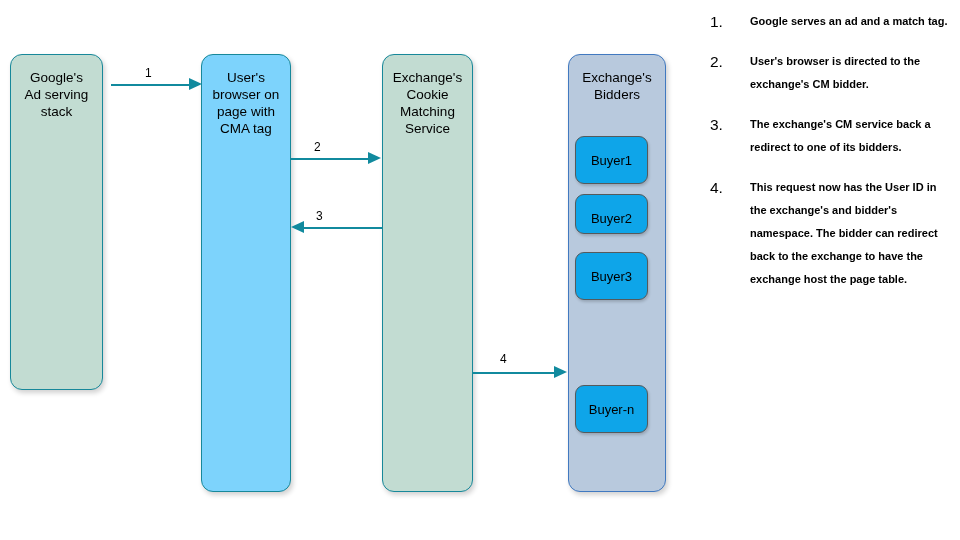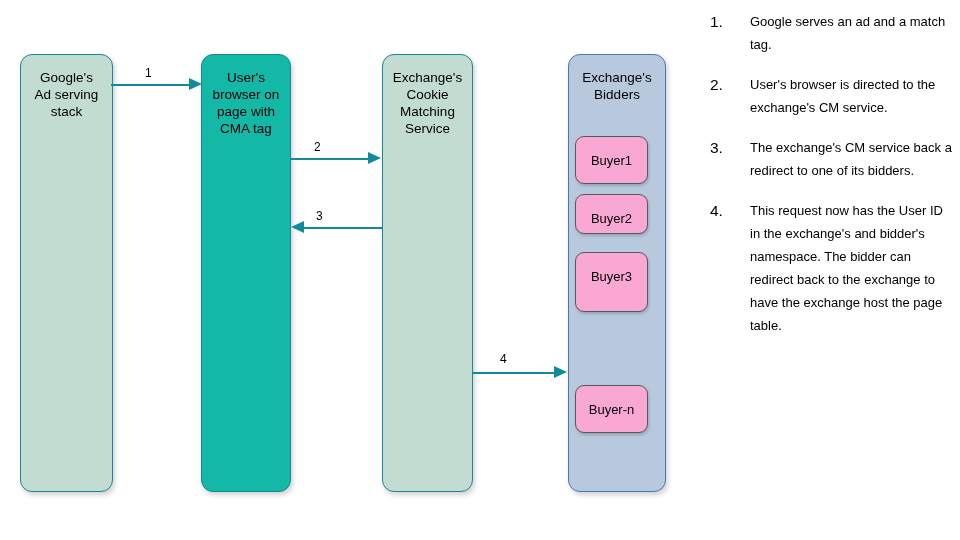--- a/index.html
+++ b/index.html
@@ -31,32 +31,32 @@
     font-size: 13.5px;
     line-height: 17px;
     padding-top: 14px;
     box-shadow: 2px 3px 5px rgba(0,0,0,0.18);
   }
   .lane-green {
     background: #c2dcd2;
     border: 1.3px solid #17889a;
   }
   .lane-blue {
-    background: #14b8a6;
+    background: #7dd3fc;
     border: 1.3px solid #17889a;
   }
   .lane-blue-alt {
     background: #b8c9dd;
     border: 1.3px solid #4179c0;
   }
 
   .buyer {
     position: absolute;
     box-sizing: border-box;
-    background: #f9a8d4;
+    background: #0ea5e9;
     border: 1.1px solid #555a5c;
     border-radius: 9px;
     font-size: 13px;
     line-height: 48px;
     text-align: center;
     box-shadow: 1px 2px 3px rgba(0,0,0,0.18);
   }
 
   
   .arrow-line {
@@ -93,30 +93,31 @@
     margin-bottom: 17px;
   }
   .step-num {
     width: 40px;
     flex: 0 0 40px;
     font-size: 15.5px;
     line-height: 23px;
   }
   .step-text {
     flex: 1 1 auto;
-    font-size: 13px;
+    font-size: 11px;
     line-height: 23px;
+    font-weight: bold;
   }
 </style>
 </head>
 <body>
 
 <div id="diagram">
 
-  <div class="lane lane-green" style="left:20px; top:54px; width:93px; height:438px;text-align:center;">
+  <div class="lane lane-green" style="left:10px; top:54px; width:93px; height:336px;text-align:center;">
     <span style="white-space:pre-line;">Google's
 Ad serving
 stack</span>
   </div>
 
   <div class="lane lane-blue" style="left:201px; top:54px; width:90px; height:438px;">
     <span style="white-space:pre-line;">User's
 browser on
 page with
 CMA tag</span>
@@ -133,21 +134,21 @@
     <span style="white-space:pre-line;">Exchange's
 Bidders</span>
   </div>
 
   <div class="buyer" style="left:575px; top:136px; width:73px; height:48px;">
     <span>Buyer1</span>
   </div>
   <div class="buyer" style="left:575px; top:194px; width:73px; height:40px;">
     <span>Buyer2</span>
   </div>
-  <div class="buyer" style="left:575px; top:252px; width:73px; height:60px;">
+  <div class="buyer" style="left:575px; top:252px; width:73px; height:48px;">
     <span>Buyer3</span>
   </div>
   <div class="buyer" style="left:575px; top:385px; width:73px; height:48px;">
     <span>Buyer-n</span>
   </div>
 
   <div class="arrow-line" style="left:111px; top:84px; width:80px;"></div>
   <div class="arrow-head right" style="left:189px; top:78px;"></div>
   <div class="arrow-label" style="left:145px; top:66px;">1</div>
 
@@ -167,21 +168,21 @@
 
 <div id="steps">
 
   <div class="step">
     <div class="step-num">1.</div>
     <div class="step-text">Google serves an ad and a match tag.</div>
   </div>
 
   <div class="step">
     <div class="step-num">2.</div>
-    <div class="step-text">User's browser is directed to the exchange's CM service.</div>
+    <div class="step-text">User's browser is directed to the exchange's CM bidder.</div>
   </div>
 
   <div class="step">
     <div class="step-num">3.</div>
     <div class="step-text">The exchange's CM service back a redirect to one of its bidders.</div>
   </div>
 
   <div class="step">
     <div class="step-num">4.</div>
     <div class="step-text">This request now has the User ID in the exchange's and bidder's namespace. The bidder can redirect back to the exchange to have the exchange host the page table.</div>

